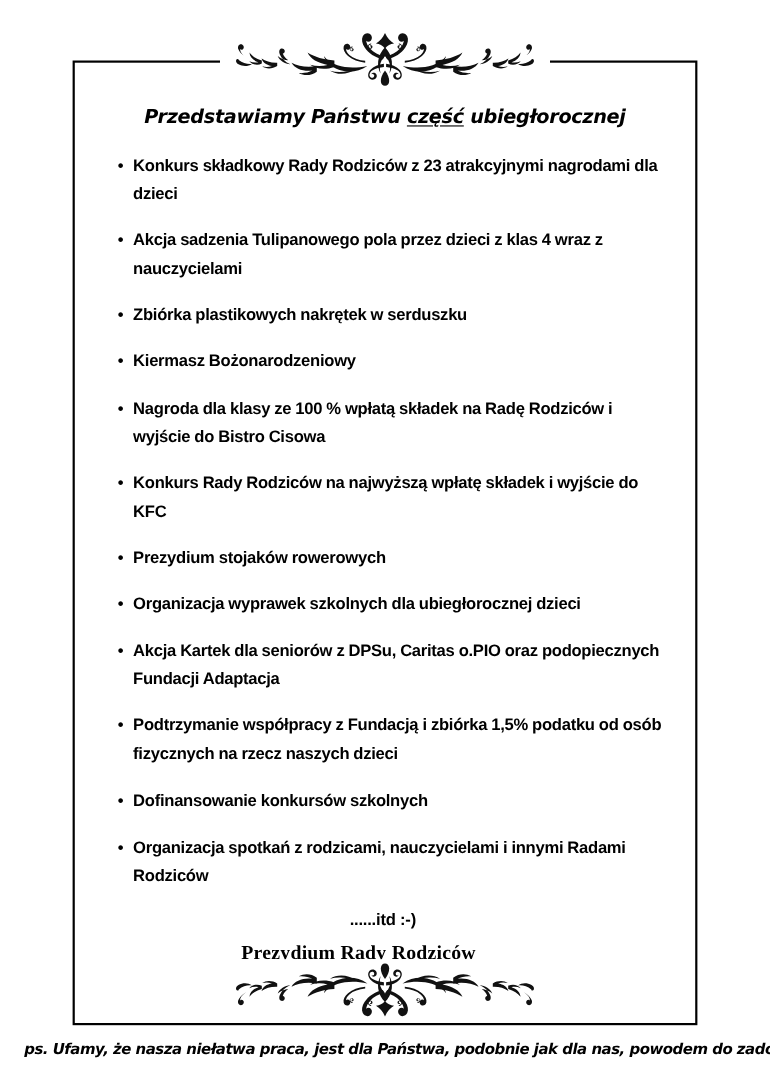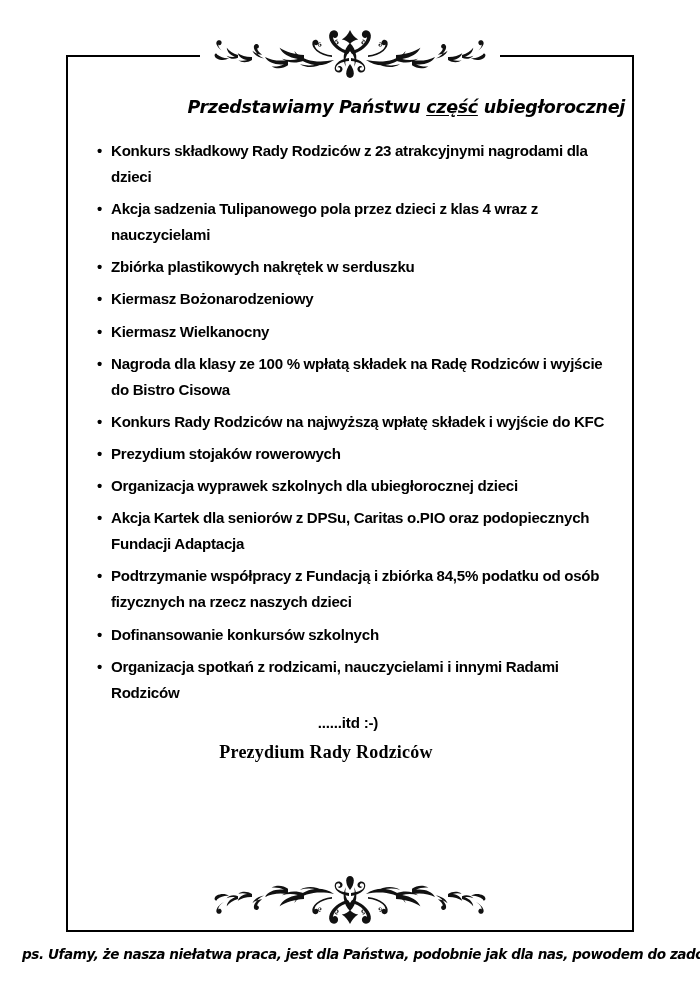--- a/index.html
+++ b/index.html
@@ -63,39 +63,39 @@
     padding-top: 39px;
     text-align: center;
     font-family: "DejaVu Sans", sans-serif;
     font-weight: 700;
     font-style: italic;
     font-size: 17.5px;
     line-height: 26px;
     letter-spacing: -0.3px;
     color: #000;
   }
-  #doc-title .tline { display: block; text-align: right; }
+  #doc-title .tline { display: block; }
   #doc-title .underlined { text-decoration: underline; text-underline-offset: 2px; }
 
   
   #activity-list {
     margin: 0;
     padding: 0 2px 0 16px;
     list-style: none;
     margin-top: 18px;
   }
   #activity-list li {
     position: relative;
     font-family: "Liberation Sans", sans-serif;
     font-weight: bold;
     font-size: 15.1px;
     line-height: 26.1px;
     letter-spacing: -0.25px;
     padding-left: 14px;
-    margin: 6px;
+    margin: 16px;
     text-align: left;
     word-spacing: -0.2px;
   }
   #activity-list li::before {
     content: "\2022";
     position: absolute;
     left: 0;
     top: 0;
     font-size: 15px;
     line-height: 26.1px;
@@ -200,27 +200,26 @@
 
   <h1 id="doc-title">
     <span class="tline"><span>Przedstawiamy Państwu </span><span class="underlined">część</span><span> ubiegłorocznej</span></span>
   </h1>
 
   <ul id="activity-list">
     <li>Konkurs składkowy Rady Rodziców z 23 atrakcyjnymi nagrodami dla dzieci</li>
     <li>Akcja sadzenia Tulipanowego pola przez dzieci z klas 4 wraz z nauczycielami</li>
     <li>Zbiórka plastikowych nakrętek w serduszku</li>
     <li>Kiermasz Bożonarodzeniowy</li>
-    <li>Kiermasz Wielkanocny</li>
     <li>Nagroda dla klasy ze 100 % wpłatą składek na Radę Rodziców i wyjście do Bistro Cisowa</li>
     <li>Konkurs Rady Rodziców na najwyższą wpłatę składek i wyjście do KFC</li>
     <li>Prezydium stojaków rowerowych</li>
     <li>Organizacja wyprawek szkolnych dla ubiegłorocznej dzieci</li>
     <li>Akcja Kartek dla seniorów z DPSu, Caritas o.PIO oraz podopiecznych Fundacji Adaptacja</li>
-    <li>Podtrzymanie współpracy z Fundacją i zbiórka 84,5% podatku od osób  fizycznych na rzecz naszych dzieci</li>
+    <li>Podtrzymanie współpracy z Fundacją i zbiórka 1,5% podatku od osób  fizycznych na rzecz naszych dzieci</li>
     <li>Dofinansowanie konkursów szkolnych</li>
     <li>Organizacja spotkań z rodzicami, nauczycielami i innymi Radami Rodziców</li>
   </ul>
 
   <p id="itd-line">......itd :-)</p>
 
   <p id="signature">Prezydium Rady Rodziców</p>
 
 </div>
 

